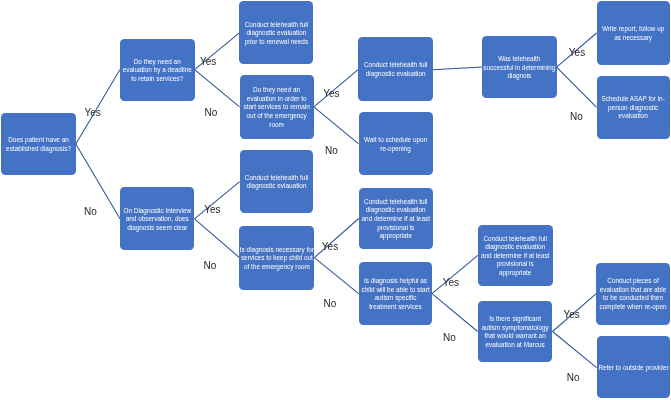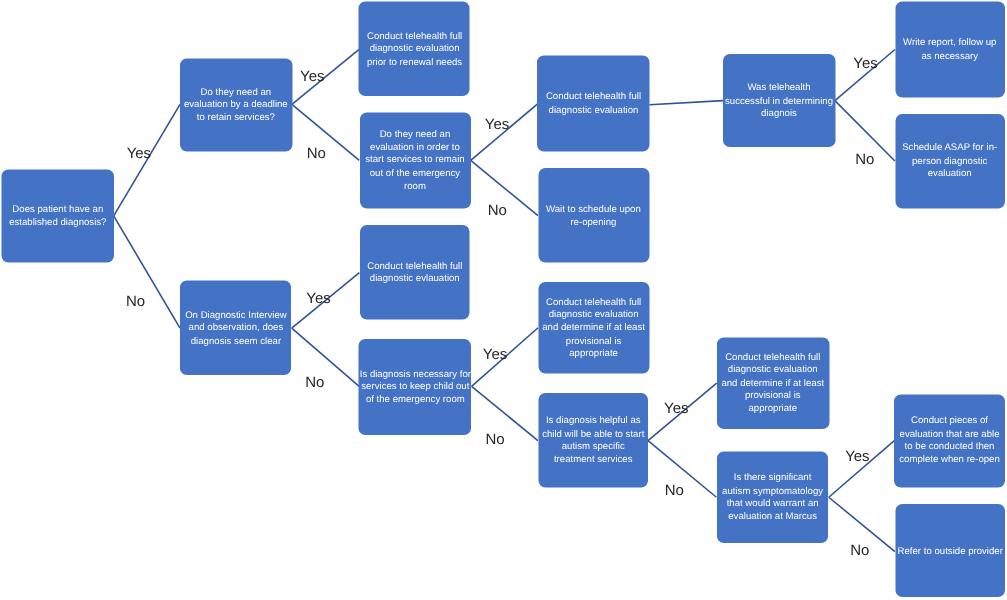--- a/index.html
+++ b/index.html
@@ -12,21 +12,21 @@
   #wires{position:absolute;left:0;top:0;width:671px;height:400px;z-index:1;}
   #wires line{stroke-linecap:butt;}
   .node{position:absolute;display:flex;align-items:center;
         justify-content:center;box-sizing:border-box;z-index:2;}
   .node .txt{font-size:6.4px;line-height:8.6px;text-align:center;
              width:100%;box-sizing:border-box;letter-spacing:0.01px;
              position:relative;top:0.8px;}
   .node .txt div{white-space:nowrap;}
   .elabel{position:absolute;font-size:10px;line-height:10px;
           white-space:nowrap;z-index:3;transform:translate(-50%,-50%);}
-  .elabel span{display:block;position:relative;top:6px;text-align:center;
+  .elabel span{display:block;position:relative;top:16px;text-align:center;
                -webkit-font-smoothing:antialiased;}
 </style>
 </head>
 <body>
 
 <div id="chart">
   <svg id="wires" viewBox="0 0 671 400" width="671" height="400">
     <line x1="75.8" y1="143.9" x2="120" y2="69.6" stroke="#2E5395" stroke-width="1.05"></line>
     <line x1="75.8" y1="143.9" x2="120" y2="218.8" stroke="#2E5395" stroke-width="1.05"></line>
     <line x1="194.6" y1="69.6" x2="239.4" y2="32.9" stroke="#2E5395" stroke-width="1.05"></line>

